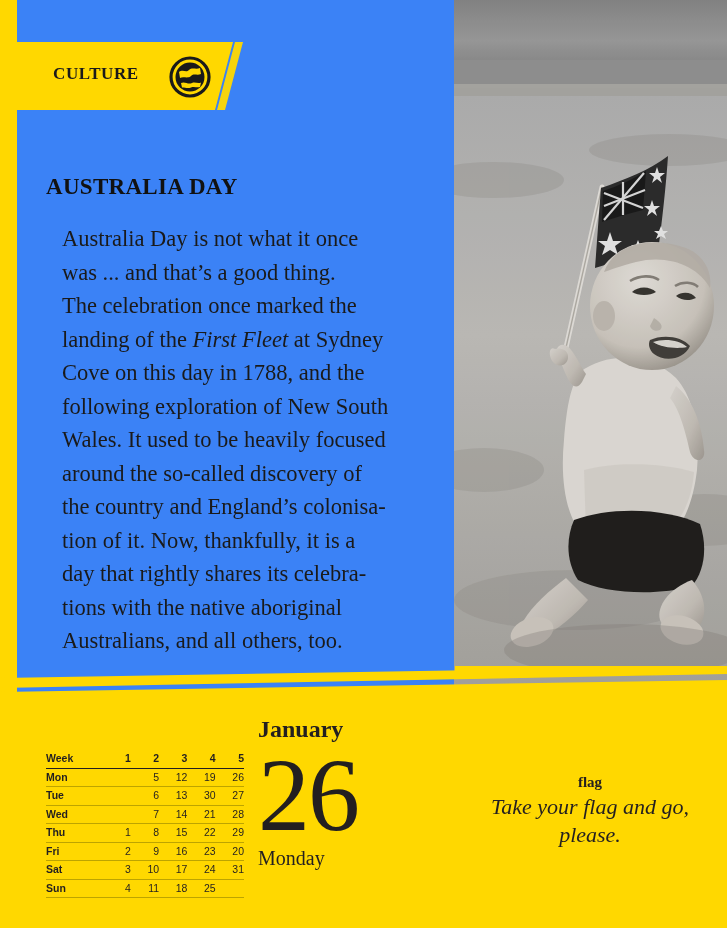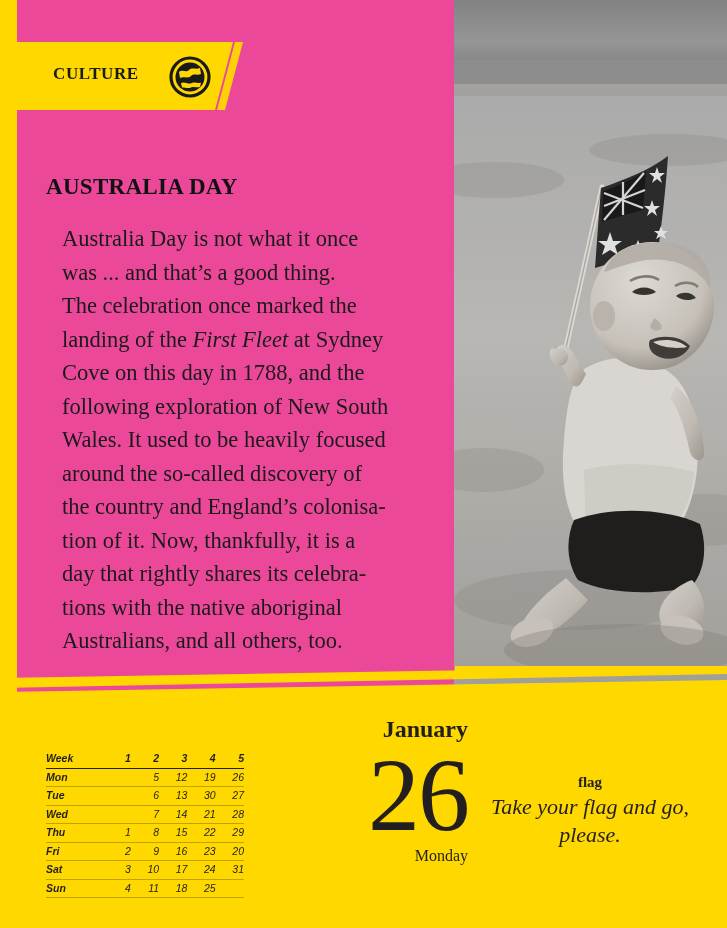--- a/index.html
+++ b/index.html
@@ -10,21 +10,21 @@
     background: #ffffff;
     font-family: "Liberation Serif", serif;
     overflow: hidden;
     position: relative;
   }
 
   
   #page {
     position: absolute;
     inset: 0;
-    background: #ec4899;
+    background: #3b82f6;
   }
 
   
   .left-edge {
     position: absolute;
     left: 0; top: 0;
     width: 17px; height: 700px;
     background: #ffd800;
   }
 
@@ -123,57 +123,56 @@
     font-size: 10.5px;
     color: #231f20;
   }
   .cal table { border-collapse: collapse; width: 198px; }
   .cal th, .cal td {
     padding: 0;
     height: 17.5px;
     line-height: 17.5px;
     text-align: right;
     font-weight: normal;
-    font-style: italic;
   }
   .cal th.wk, .cal td.day {
     text-align: left;
     width: 56px;
     font-weight: bold;
   }
   .cal td.day { font-weight: bold; }
   .cal thead th { font-weight: bold; }
   .cal tr.headrow th { border-bottom: 1.4px solid #231f20; }
   .cal tbody tr td { border-bottom: 0.8px solid #bda400; }
   .cal tbody tr:last-child td { border-bottom: 0.8px solid #bda400; }
   .cal td.n { width: 28px; }
 
   
   .date-block {
     position: absolute;
     left: 258px; top: 12px;
     width: 210px;
-    text-align: right;
+    text-align: left;
     color: #231f20;
   }
   .month {
     font-family: "Liberation Serif", serif;
     font-weight: bold;
     font-size: 24px;
     margin-bottom: -4px;
   }
   .daynum {
     font-family: "Liberation Serif", serif;
     font-size: 104px;
     line-height: 112px;
     letter-spacing: -2px;
   }
   .weekday {
     font-family: "Liberation Serif", serif;
-    font-size: 16px;
+    font-size: 20px;
     margin-top: -4px;
   }
 
   
   .phrase {
     position: absolute;
     left: 470px; top: 70px;
     width: 240px;
     text-align: center;
     color: #231f20;

